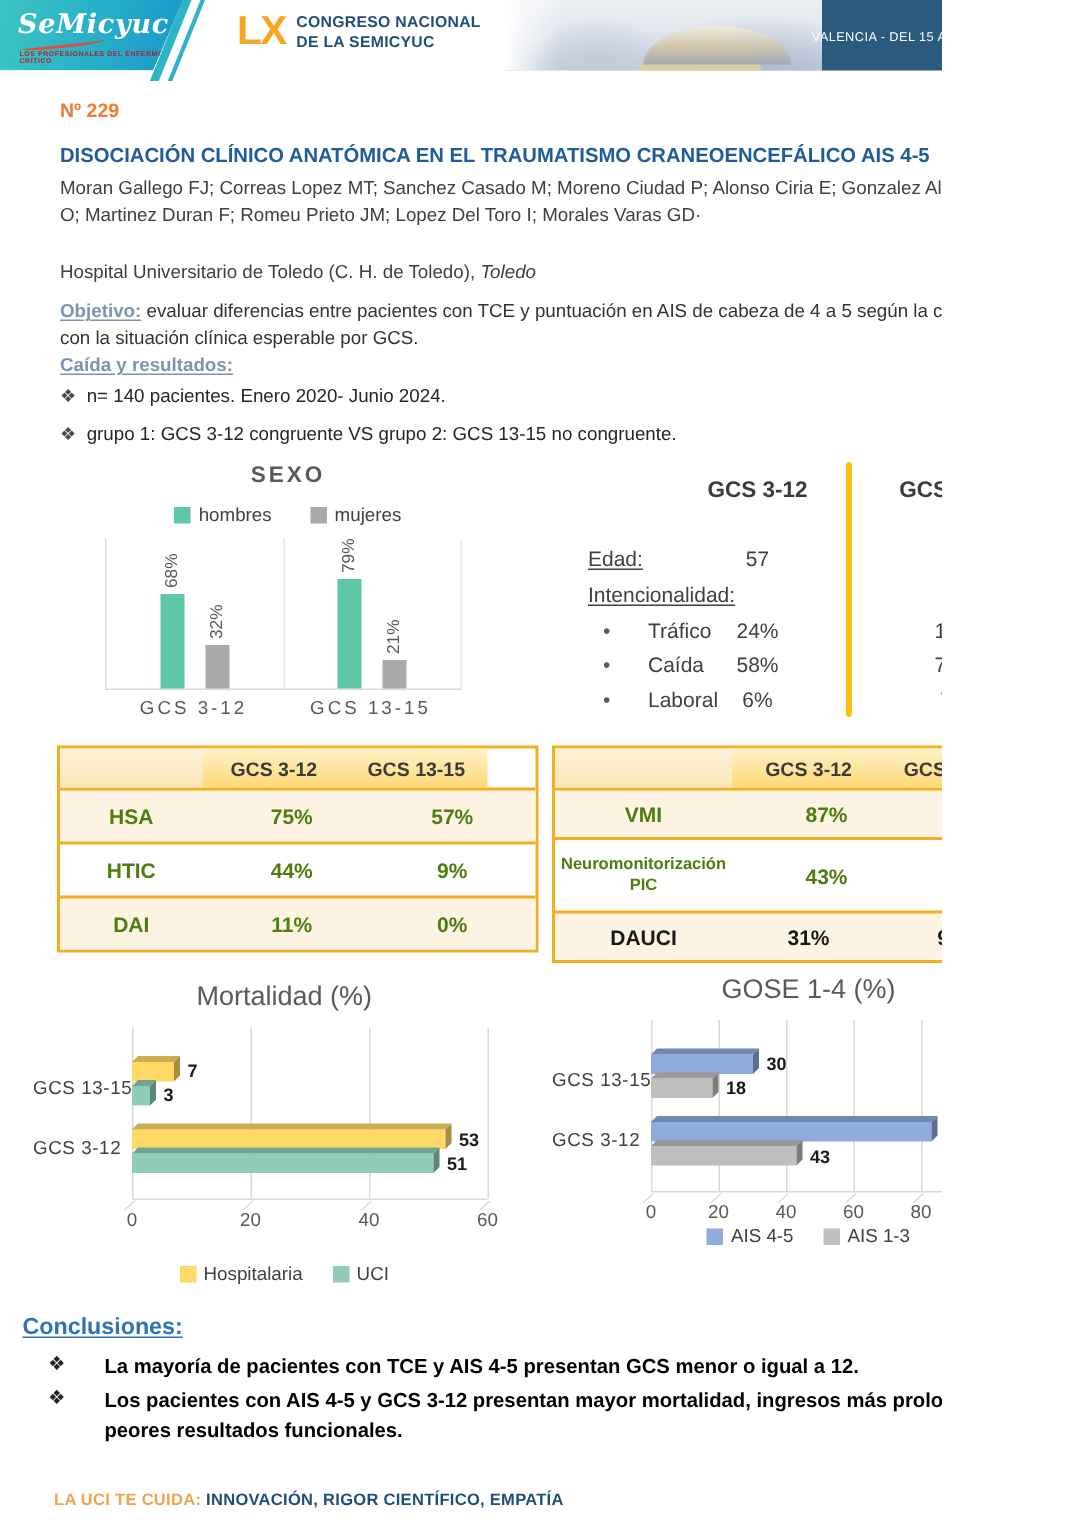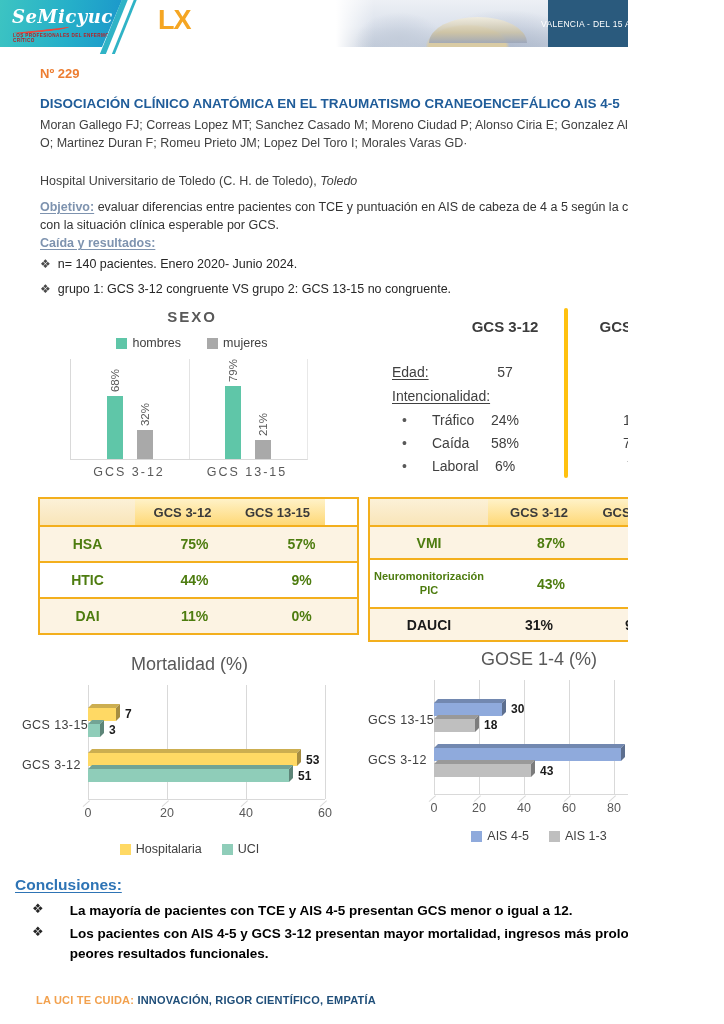--- a/index.html
+++ b/index.html
@@ -122,21 +122,21 @@
   .hline{display:flex;align-items:center;height:13px;}
   .hbar{position:relative;height:13px;flex:0 0 auto;}
   .face-top{position:absolute;left:0;top:-4px;width:100%;height:4px;transform:skewX(-45deg);
             transform-origin:bottom left;display:block;}
   .face-end{position:absolute;right:-4px;top:0;width:4px;height:100%;transform:skewY(-45deg);
             transform-origin:top left;display:block;}
   .hval{margin-left:9px;font-weight:bold;font-size:12px;color:#1a1a1a;}
   .h3d-ticks{position:relative;height:16px;margin-left:66px;margin-top:6px;}
   .ticklabel{position:absolute;top:0;transform:translateX(-50%);font-size:12.5px;color:#595959;}
   .h3d-legend{display:flex;justify-content:center;gap:20px;margin-top:20px;}
-  #chart-gose .h3d-legend{margin-top:12px;text-align:center;}
+  #chart-gose .h3d-legend{margin-top:0;text-align:center;}
 
   
   .conclusions-heading{position:absolute;left:15px;top:876px;font-size:15.5px;font-weight:bold;color:#2E74B5;
                        text-decoration:underline;text-underline-offset:2px;}
   .c-bullet{position:absolute;left:32px;width:660px;display:flex;align-items:flex-start;color:#000;}
   .c-bullet .glyph{font-size:13px;color:#262626;margin-right:26px;flex:0 0 auto;}
   .c-bullet .c-text{font-size:13.5px;font-weight:bold;line-height:1.5;max-width:620px;}
   .c-bullet1{top:901px;} .c-bullet2{top:924px;}
   .footer{position:absolute;left:36px;top:994px;font-size:11px;font-weight:bold;letter-spacing:.2px;white-space:nowrap;}
   .footer .f-prefix{color:#F2A14E;} .footer .f-text{color:#1F4E79;}
@@ -149,20 +149,24 @@
   <div class="masthead">
     <div class="logo-band">
       <div class="logo-script">SeMicyuc</div>
       <div class="logo-swoosh"></div>
       <div class="logo-tagline">LOS PROFESIONALES DEL ENFERMO CRÍTICO</div>
     </div>
     <div class="slash slash1"></div>
     <div class="slash slash2"></div>
     <div class="congress">
       <span class="congress-numeral">LX</span>
+      <span class="congress-lines">
+        <span>CONGRESO NACIONAL</span>
+        <span>DE LA SEMICYUC</span>
+      </span>
     </div>
     <div class="city-photo"></div>
     <div class="date-banner">
       <span>VALENCIA - DEL 15 AL 18 DE JUNIO DE 2025</span>
     </div>
   </div>
 
   <div class="poster-number">Nº 229</div>
   <div class="poster-title">DISOCIACIÓN CLÍNICO ANATÓMICA EN EL TRAUMATISMO CRANEOENCEFÁLICO AIS 4-5</div>
   <div class="authors">Moran Gallego FJ; Correas Lopez MT; Sanchez Casado M; Moreno Ciudad P; Alonso Ciria E; Gonzalez Aleman O; Martinez Duran F; Romeu Prieto JM; Lopez Del Toro I; Morales Varas GD·</div>

